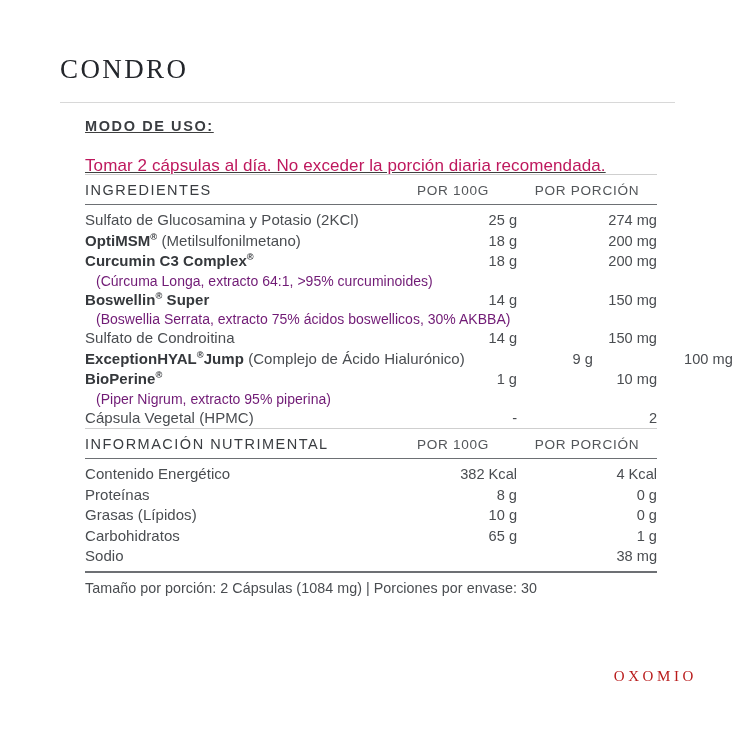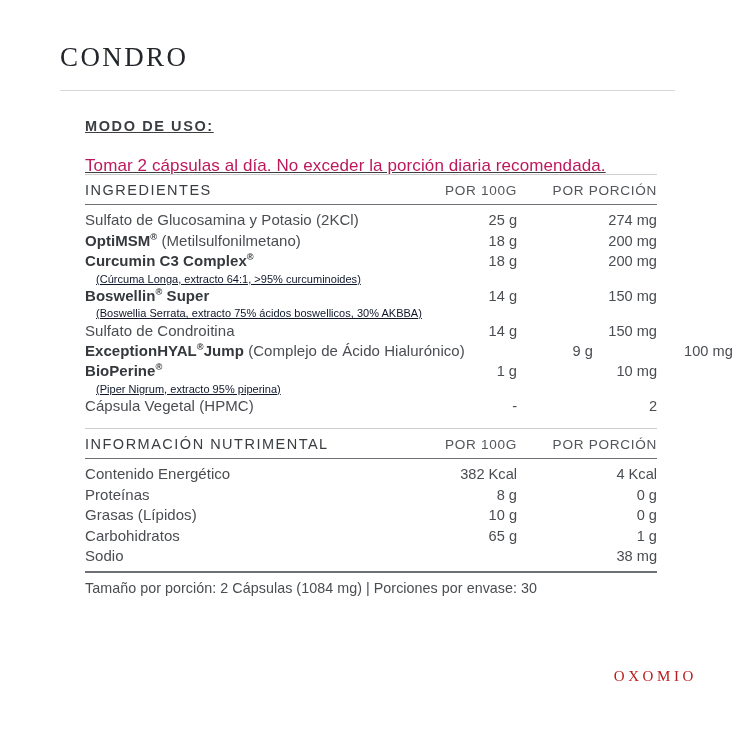--- a/index.html
+++ b/index.html
@@ -18,21 +18,21 @@
 
   .page {
     position: absolute;
     inset: 0;
   }
 
   
   .title-block {
     position: absolute;
     left: 60px;
-    top: 44px;
+    top: 56px;
     width: 616px;
   }
   .product-title {
     font-family: "Liberation Serif", serif;
     font-size: 27px;
     font-weight: 400;
     letter-spacing: 2.4px;
     color: #23262b;
     line-height: 1;
     margin: 0;
@@ -106,21 +106,21 @@
     letter-spacing: 1.5px;
     color: #3a3d41;
     white-space: nowrap;
   }
   .th-col {
     flex: 0 0 auto;
     font-size: 13.6px;
     font-weight: 400;
     letter-spacing: 0.7px;
     color: #53565a;
-    text-align: right;
+    text-align: center;
     white-space: nowrap;
   }
   .th-c1 { width: 128px; }
   .th-c2 { width: 140px; }
 
   .tbody { padding-top: 5px; padding-bottom: 5px; }
 
   .trow {
     display: flex;
     align-items: baseline;
@@ -146,27 +146,26 @@
     flex: 0 0 auto;
     font-size: 14.6px;
     color: #4a4d51;
     text-align: right;
     white-space: nowrap;
   }
   .tv1 { width: 128px; }
   .tv2 { width: 140px; }
 
   .tsub {
-    font-size: 11px;
-    color: #0f172a;
+    font-size: 14px;
+    color: #701a75;
     padding-left: 11px;
     line-height: 1.3;
     letter-spacing: 0.02px;
     white-space: nowrap;
-    text-decoration: underline;
   }
 
   
   .footnote {
     font-size: 14.3px;
     color: #4a4d51;
     padding-top: 7px;
     letter-spacing: 0.05px;
     white-space: nowrap;
   }

